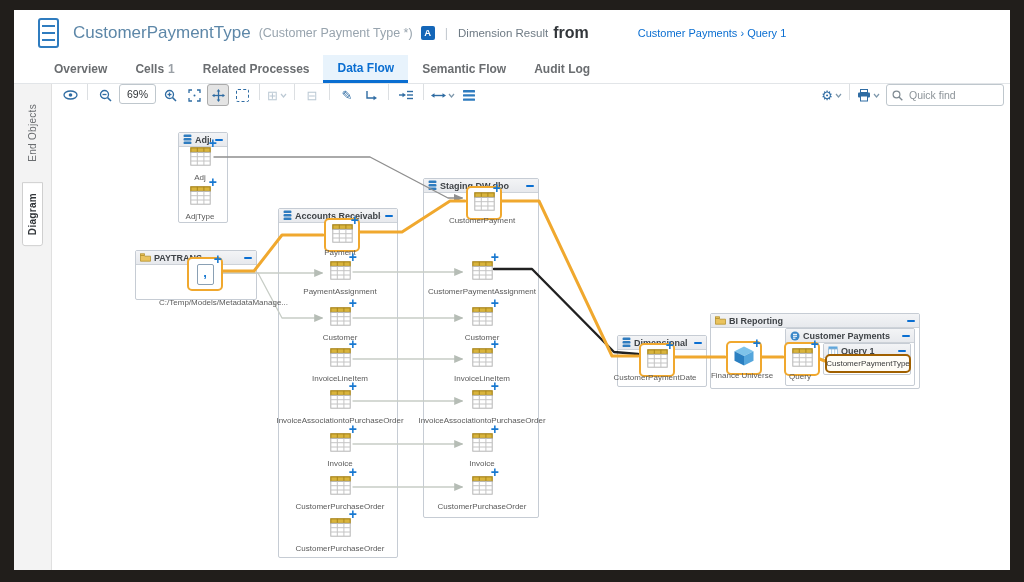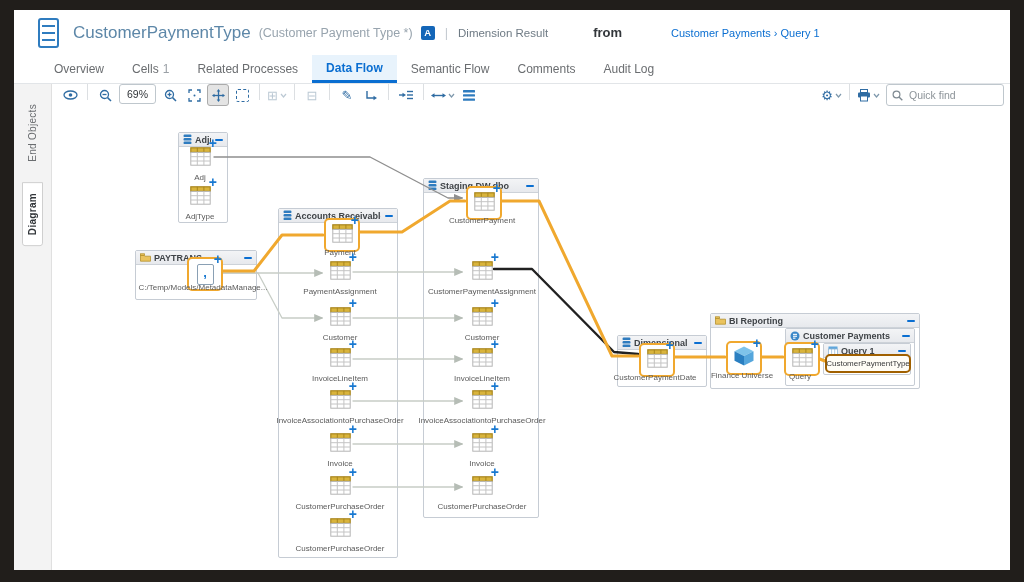--- a/index.html
+++ b/index.html
@@ -11,26 +11,26 @@
   .hdr{height:45px;display:flex;align-items:center;padding-left:24px;}
   .obj-icon{width:13px;height:26px;border:2px solid #2f7cbf;border-radius:3px;margin-right:14px;
             display:flex;flex-direction:column;justify-content:space-evenly;padding:0 2px;}
   .obj-icon i{display:block;height:2px;background:#2f7cbf;}
   .hdr-title{font-size:17px;color:#5d87a8;margin-right:8px;}
   .hdr-sub{font-size:12.5px;color:#98a4ae;margin-right:8px;}
   .badge{background:#1466b8;color:#fff;font-size:9.5px;font-weight:bold;width:14px;height:14px;
          border-radius:2px;display:flex;align-items:center;justify-content:center;margin-right:10px;}
   .hdr-sep{color:#c5cbd1;font-size:13px;margin-right:10px;}
   .ctx-type{font-size:11.5px;color:#6e7a84;margin-right:5px;}
-  .ctx-from{font-size:13px;color:#32363a;font-weight:bold;margin-right:5px;margin-left:40px;}
+  .ctx-from{font-size:16px;color:#32363a;font-weight:bold;margin-right:5px;}
   .ctx-path{font-size:11px;color:#0a6ed1;cursor:pointer;padding-left:44px;}
 
   
   .tabs{height:28px;display:flex;align-items:stretch;padding-left:26px;border-bottom:1px solid #e2e5e8;}
-  .tab{font-size:12px;color:#6a6d70;display:flex;align-items:center;padding:0 14px;cursor:pointer;}
+  .tab{font-size:12px;color:#6a6d70;display:flex;align-items:center;padding:0 14px;cursor:pointer;font-weight:bold;}
   .tab .cnt{color:#9aa0a6;margin-left:4px;}
   .tab.active{color:#0a6ed1;background:#e8f3fc;border-bottom:3px solid #0a6ed1;font-weight:bold;}
 
   
   .main{display:flex;height:486px;}
   .side{width:38px;background:#f3f3f3;border-right:1px solid #e0e0e0;display:flex;
         flex-direction:column;align-items:center;padding-top:10px;}
   .vtab{writing-mode:vertical-rl;transform:rotate(180deg);font-size:10px;color:#6a6d70;
         padding:10px 4px;margin-bottom:10px;cursor:pointer;letter-spacing:.3px;}
   .vtab.active{background:#fff;border:1px solid #cfcfcf;border-radius:3px 3px 0 0;
@@ -109,23 +109,20 @@
         <span class="cnt">1</span>
       </div>
     <div class="tab">
         <span>Related Processes</span>
       </div>
     <div class="tab active">
         <span>Data Flow</span>
       </div>
     <div class="tab">
         <span>Semantic Flow</span>
-      </div>
-    <div class="tab">
-        <span>Comments</span>
       </div>
     <div class="tab">
         <span>Audit Log</span>
       </div>
   </div>
 
   <div class="main">
 
     <div class="side">
       <div class="vtab">End Objects</div>
@@ -460,21 +457,21 @@
               </svg></span>
             <span class="plus">+</span>
           </div>
           <div class="nlabel" style="left: 63px; top: 102px;">AdjType</div>
           <div class="node hl" style="left: 135px; top: 147px;">
             <span class="ficon">
               <span>,</span>
             </span>
             <span class="plus">+</span>
           </div>
-          <div class="nlabel" style="left: 66px; top: 173px;">C:/Temp/Models/MetadataManage...</div>
+          <div class="nlabel" style="left: 66px; top: 188px; text-align: right;">C:/Temp/Models/MetadataManage...</div>
           <div class="node hl" style="left: 272px; top: 108px;">
             <span><svg width="21" height="19" viewBox="0 0 21 19">
                 <rect x="0.8" y="0.8" width="19.4" height="4.6" fill="#d9b43c" stroke="#a8861c" stroke-width="1.2"></rect>
                 <line x1="7.3" y1="0.8" x2="7.3" y2="5.4" stroke="#a8861c" stroke-width="1"></line>
                 <line x1="13.9" y1="0.8" x2="13.9" y2="5.4" stroke="#a8861c" stroke-width="1"></line>
                 <rect x="0.8" y="5.4" width="19.4" height="12.8" fill="#ffffff" stroke="#b5b5b5" stroke-width="1"></rect>
                 <line x1="7.3" y1="5.4" x2="7.3" y2="18.2" stroke="#c4c4c4"></line>
                 <line x1="13.9" y1="5.4" x2="13.9" y2="18.2" stroke="#c4c4c4"></line>
                 <line x1="0.8" y1="9.7" x2="20.2" y2="9.7" stroke="#c4c4c4"></line>
                 <line x1="0.8" y1="14" x2="20.2" y2="14" stroke="#c4c4c4"></line>

